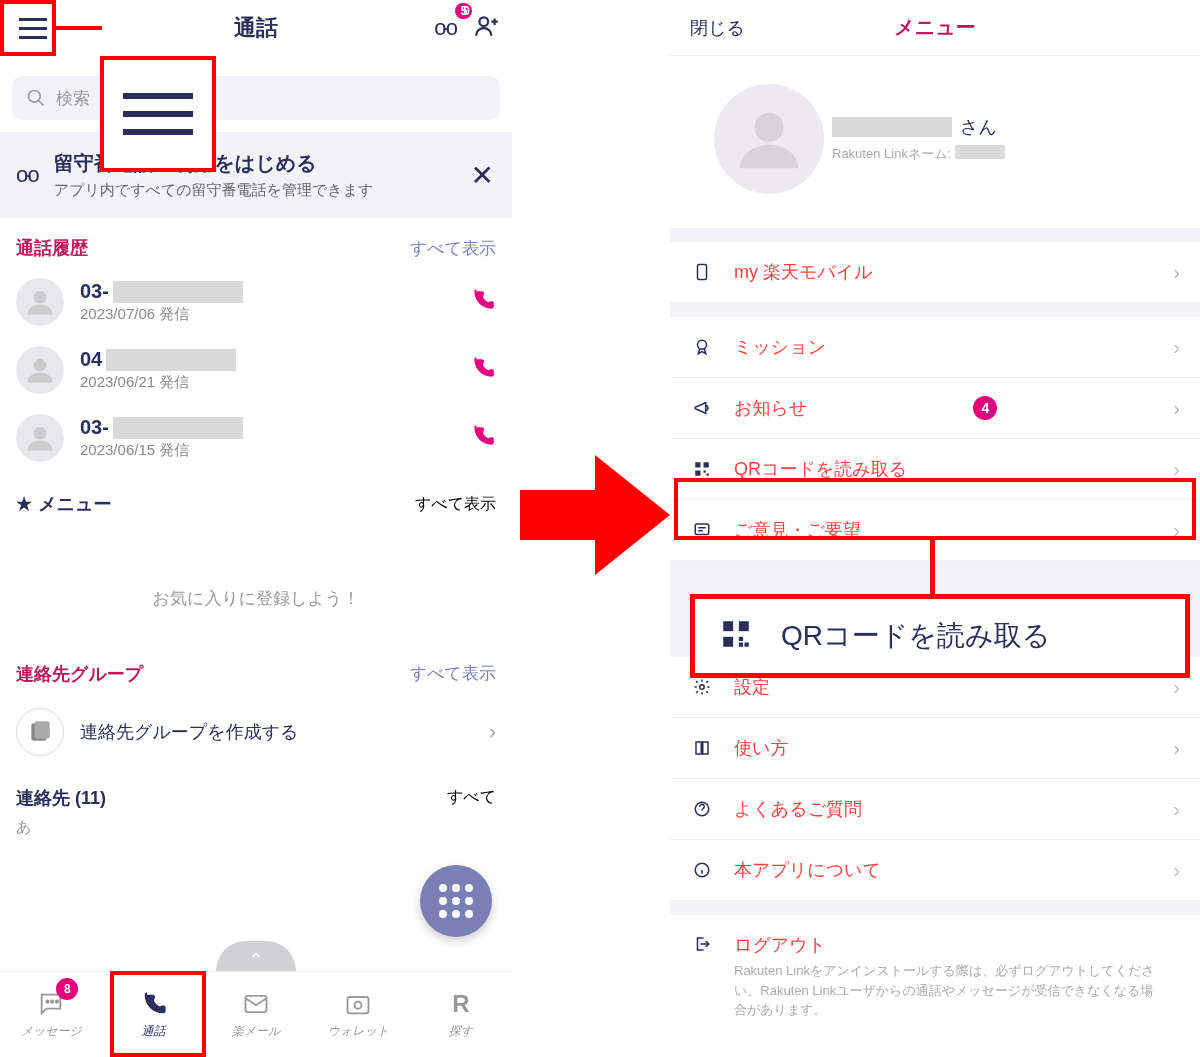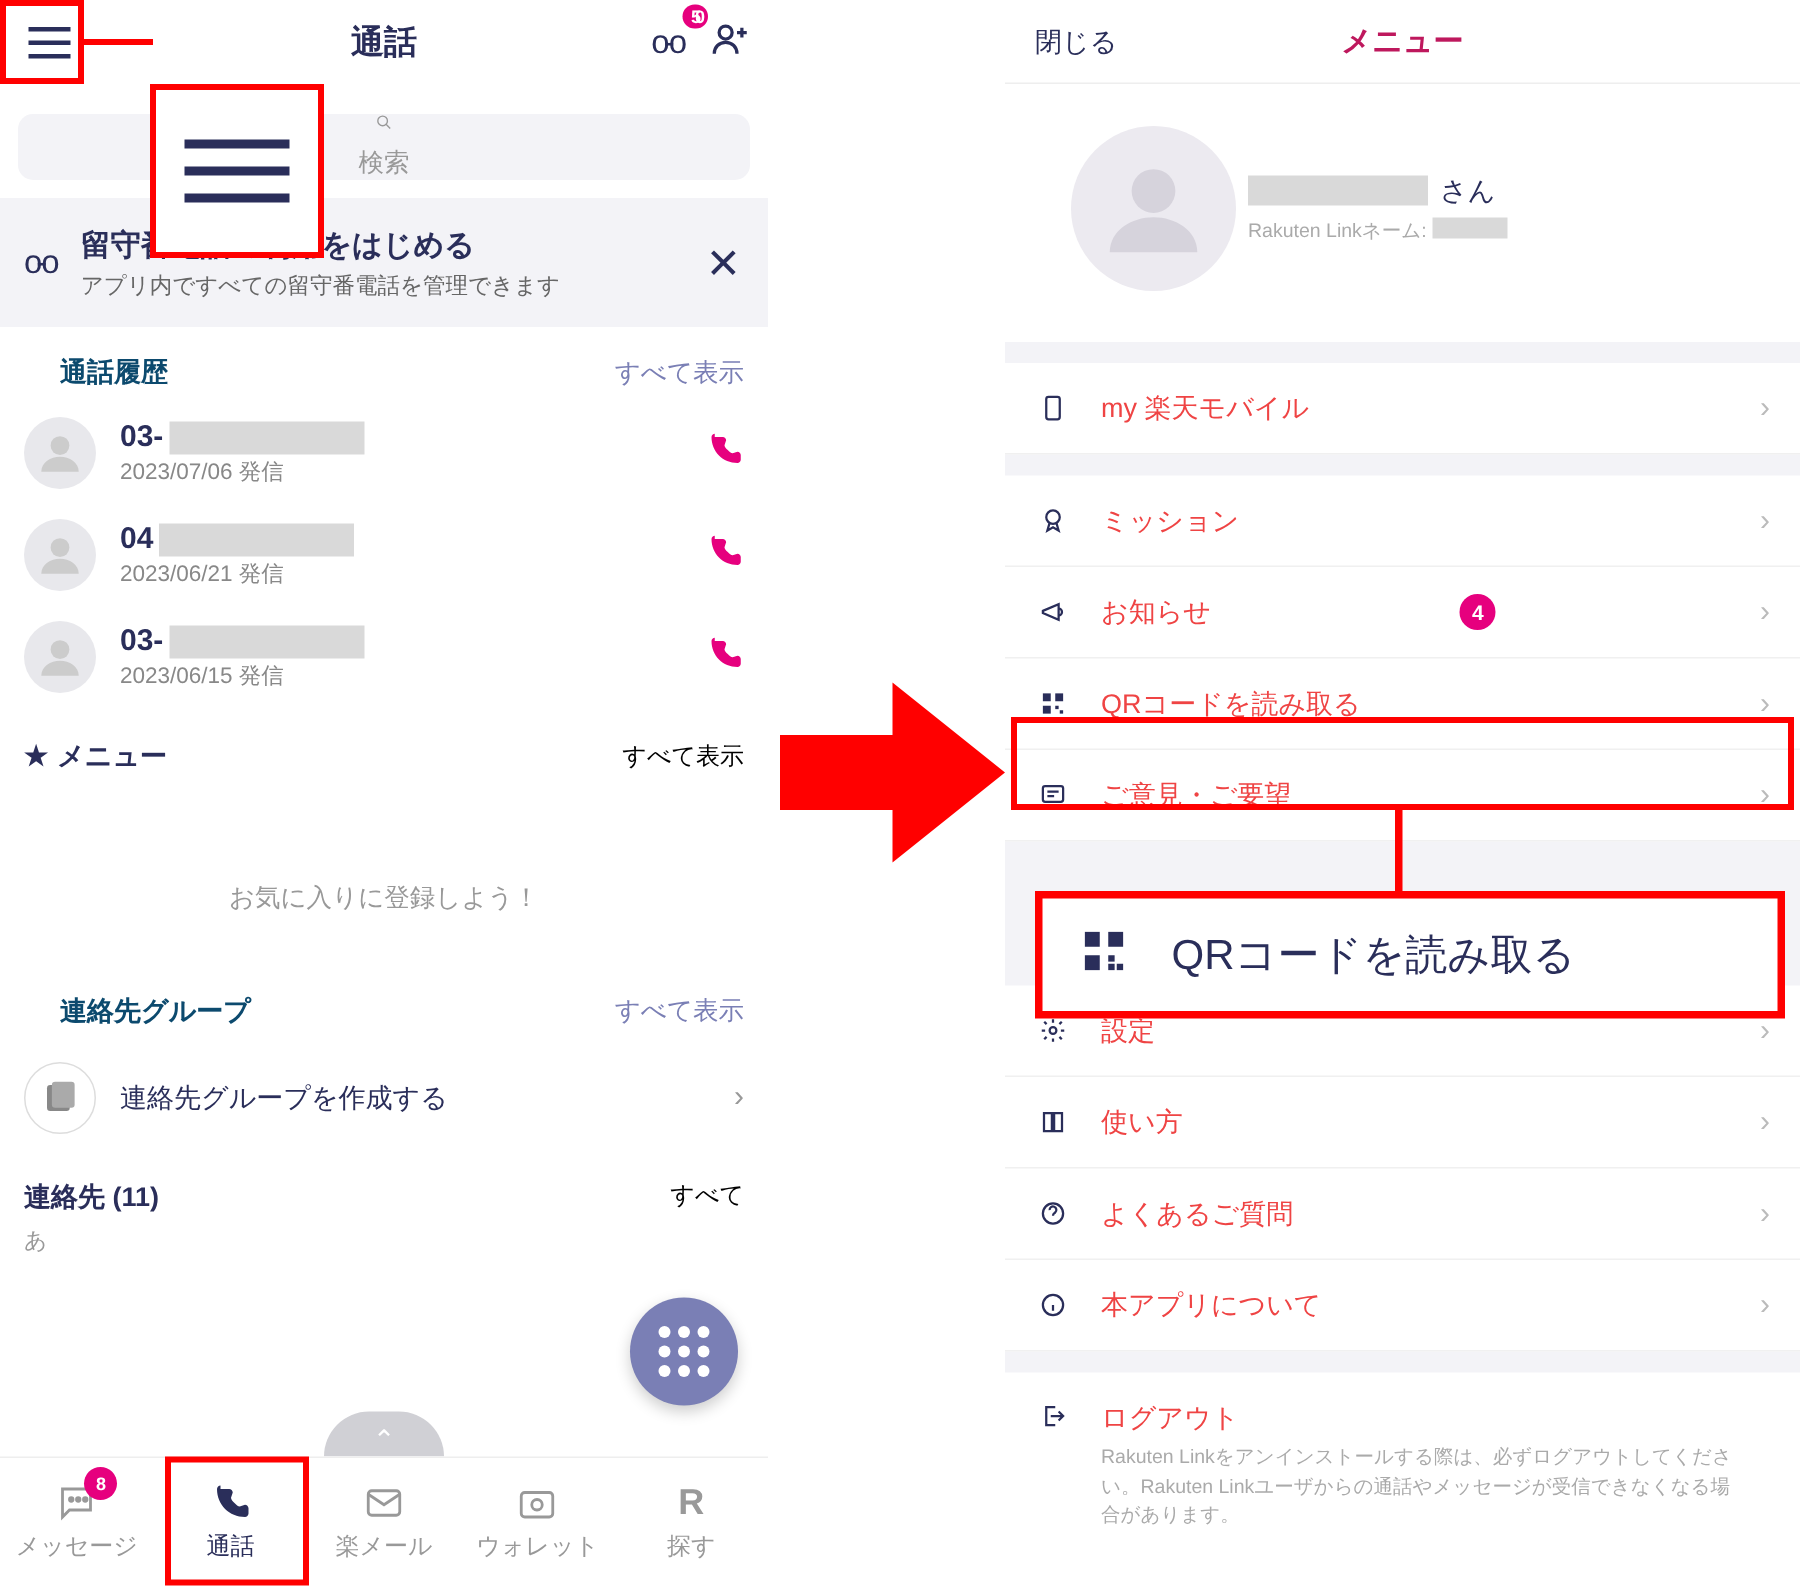--- a/index.html
+++ b/index.html
@@ -16,31 +16,31 @@
   .redbox.small-burger { left: 0; top: 0; width: 56px; height: 56px; }
   .redbox.large-burger { left: 100px; top: 10; width: 116px; height: 116px; display:flex; flex-direction:column; justify-content:center; align-items:center; gap:12px; background:#fff; }
   .redbox.large-burger span { display:block; width:70px; height:6px; background:#2a2e5a; }
   .red-connector { position:absolute; left:52px; top:26px; width:50px; height:4px; background:#ff0000; z-index:49; }
   .header-title { position:absolute; left:50%; transform:translateX(-50%); font-size:22px; font-weight:600; color:#2a2e5a; }
   .header-right { position:absolute; right:12px; display:flex; gap:20px; align-items:center; }
   .vm-icon { font-size:22px; color:#2a2e5a; position:relative; letter-spacing:-4px; }
   .vm-badge { position:absolute; top:-12px; right:-18px; background:#e6007e; color:#fff; border-radius:10px; font-size:12px; font-weight:600; padding:1px 6px; }
   .adduser-icon svg { width:26px; height:26px; }
 
-  .search-bar { margin: 20px 12px 12px 12px; height:44px; background:#f3f3f7; border-radius:10px; display:flex; align-items:center; padding:0 14px; gap:10px; color:#999; font-size:17px;flex-direction:column; }
+  .search-bar { margin: 20px 12px 12px 12px; height:44px; background:#f3f3f7; border-radius:10px; display:flex; align-items:center; padding:0 14px; gap:10px; color:#999; font-size:17px; }
   .search-bar svg { width:20px; height:20px; stroke:#999; }
 
   .voicemail-banner { background:#f3f3f7; padding:18px 16px; display:flex; align-items:center; gap:18px; position:relative; }
   .voicemail-banner .vm-left { font-size:22px; color:#2a2e5a; letter-spacing:-4px;}
   .voicemail-banner .vm-body .t1 { font-size:20px; font-weight:600; color:#2a2e5a; }
   .voicemail-banner .vm-body .t2 { font-size:15px; color:#666; margin-top:4px; }
   .voicemail-banner .close { position:absolute; right:18px; font-size:28px; color:#2a2e5a; }
 
   .section-header { display:flex; justify-content:space-between; align-items:center; padding:18px 16px 8px 16px; }
-  .section-header .lbl { font-size:18px; font-weight:600; color:#0c4a6e;margin-left:24px; }
+  .section-header .lbl { font-size:18px; font-weight:600; color:#be185d; }
   .section-header .all { font-size:17px; color:#7a7fb5; }
 
   .call-row { display:flex; align-items:center; padding:10px 16px; gap:16px; }
   .avatar { width:48px; height:48px; border-radius:50%; background:#e8e8ec; display:flex; align-items:center; justify-content:center; }
   .avatar svg { width:30px; height:30px; fill:#ccc; }
   .call-info .num { font-size:20px; font-weight:600; color:#2a2e5a; display:flex; align-items:center; gap:4px;}
   .call-info .num .redact { display:inline-block; width:130px; height:22px; background:#d9d9d9; }
   .call-info .sub { font-size:15px; color:#888; margin-top:2px; }
   .call-phone { margin-left:auto; color:#e6007e; }
   .call-phone svg { width:26px; height:26px; fill:#e6007e; }
@@ -61,21 +61,21 @@
   .fab { position:absolute; right:20px; bottom:120px; width:72px; height:72px; border-radius:50%; background:#7a7fb5; display:flex; align-items:center; justify-content:center; box-shadow:0 4px 10px rgba(0,0,0,0.2);}
   .fab .grid { display:grid; grid-template-columns:repeat(3,8px); grid-template-rows:repeat(3,8px); gap:5px;}
   .fab .grid span { width:8px; height:8px; background:#fff; border-radius:50%;}
 
   .drawer-handle { position:absolute; bottom:86px; left:50%; transform:translateX(-50%); width:80px; height:30px; background:#d0d0d5; border-radius:40px 40px 0 0; display:flex; align-items:flex-start; justify-content:center; padding-top:8px;}
   .drawer-handle span { color:#fff; font-size:18px; }
 
   .tabbar { position:absolute; bottom:0; left:0; width:512px; height:86px; border-top:1px solid #eee; display:flex; background:#fff;}
   .tab { flex:1; display:flex; flex-direction:column; align-items:center; justify-content:center; gap:4px; position:relative;}
   .tab .ticon { height:30px; display:flex; align-items:center; justify-content:center; color:#999;}
-  .tab .tlabel { font-size:16px; color:#999;}
+  .tab .tlabel { font-size:12px; color:#999;font-style:italic;}
   .tab.active .ticon, .tab.active .tlabel { color:#2a2e5a; }
   .tab .tbadge { position:absolute; top:6px; right:24px; background:#e6007e; color:#fff; border-radius:50%; width:22px; height:22px; font-size:12px; font-weight:600; display:flex; align-items:center; justify-content:center;}
   .redbox.tab-call { left:110px; bottom:0; width:96px; height:86px; top:auto; }
 
   
   .big-arrow { position:absolute; left:520px; top:450px; width:150px; height:130px; z-index:60; }
 
   
   .right-header { display:flex; align-items:center; height:56px; padding:0 20px; position:relative; border-bottom:1px solid #eee;}
   .right-header .close-btn { font-size:18px; color:#2a2e5a; font-weight:500;}

